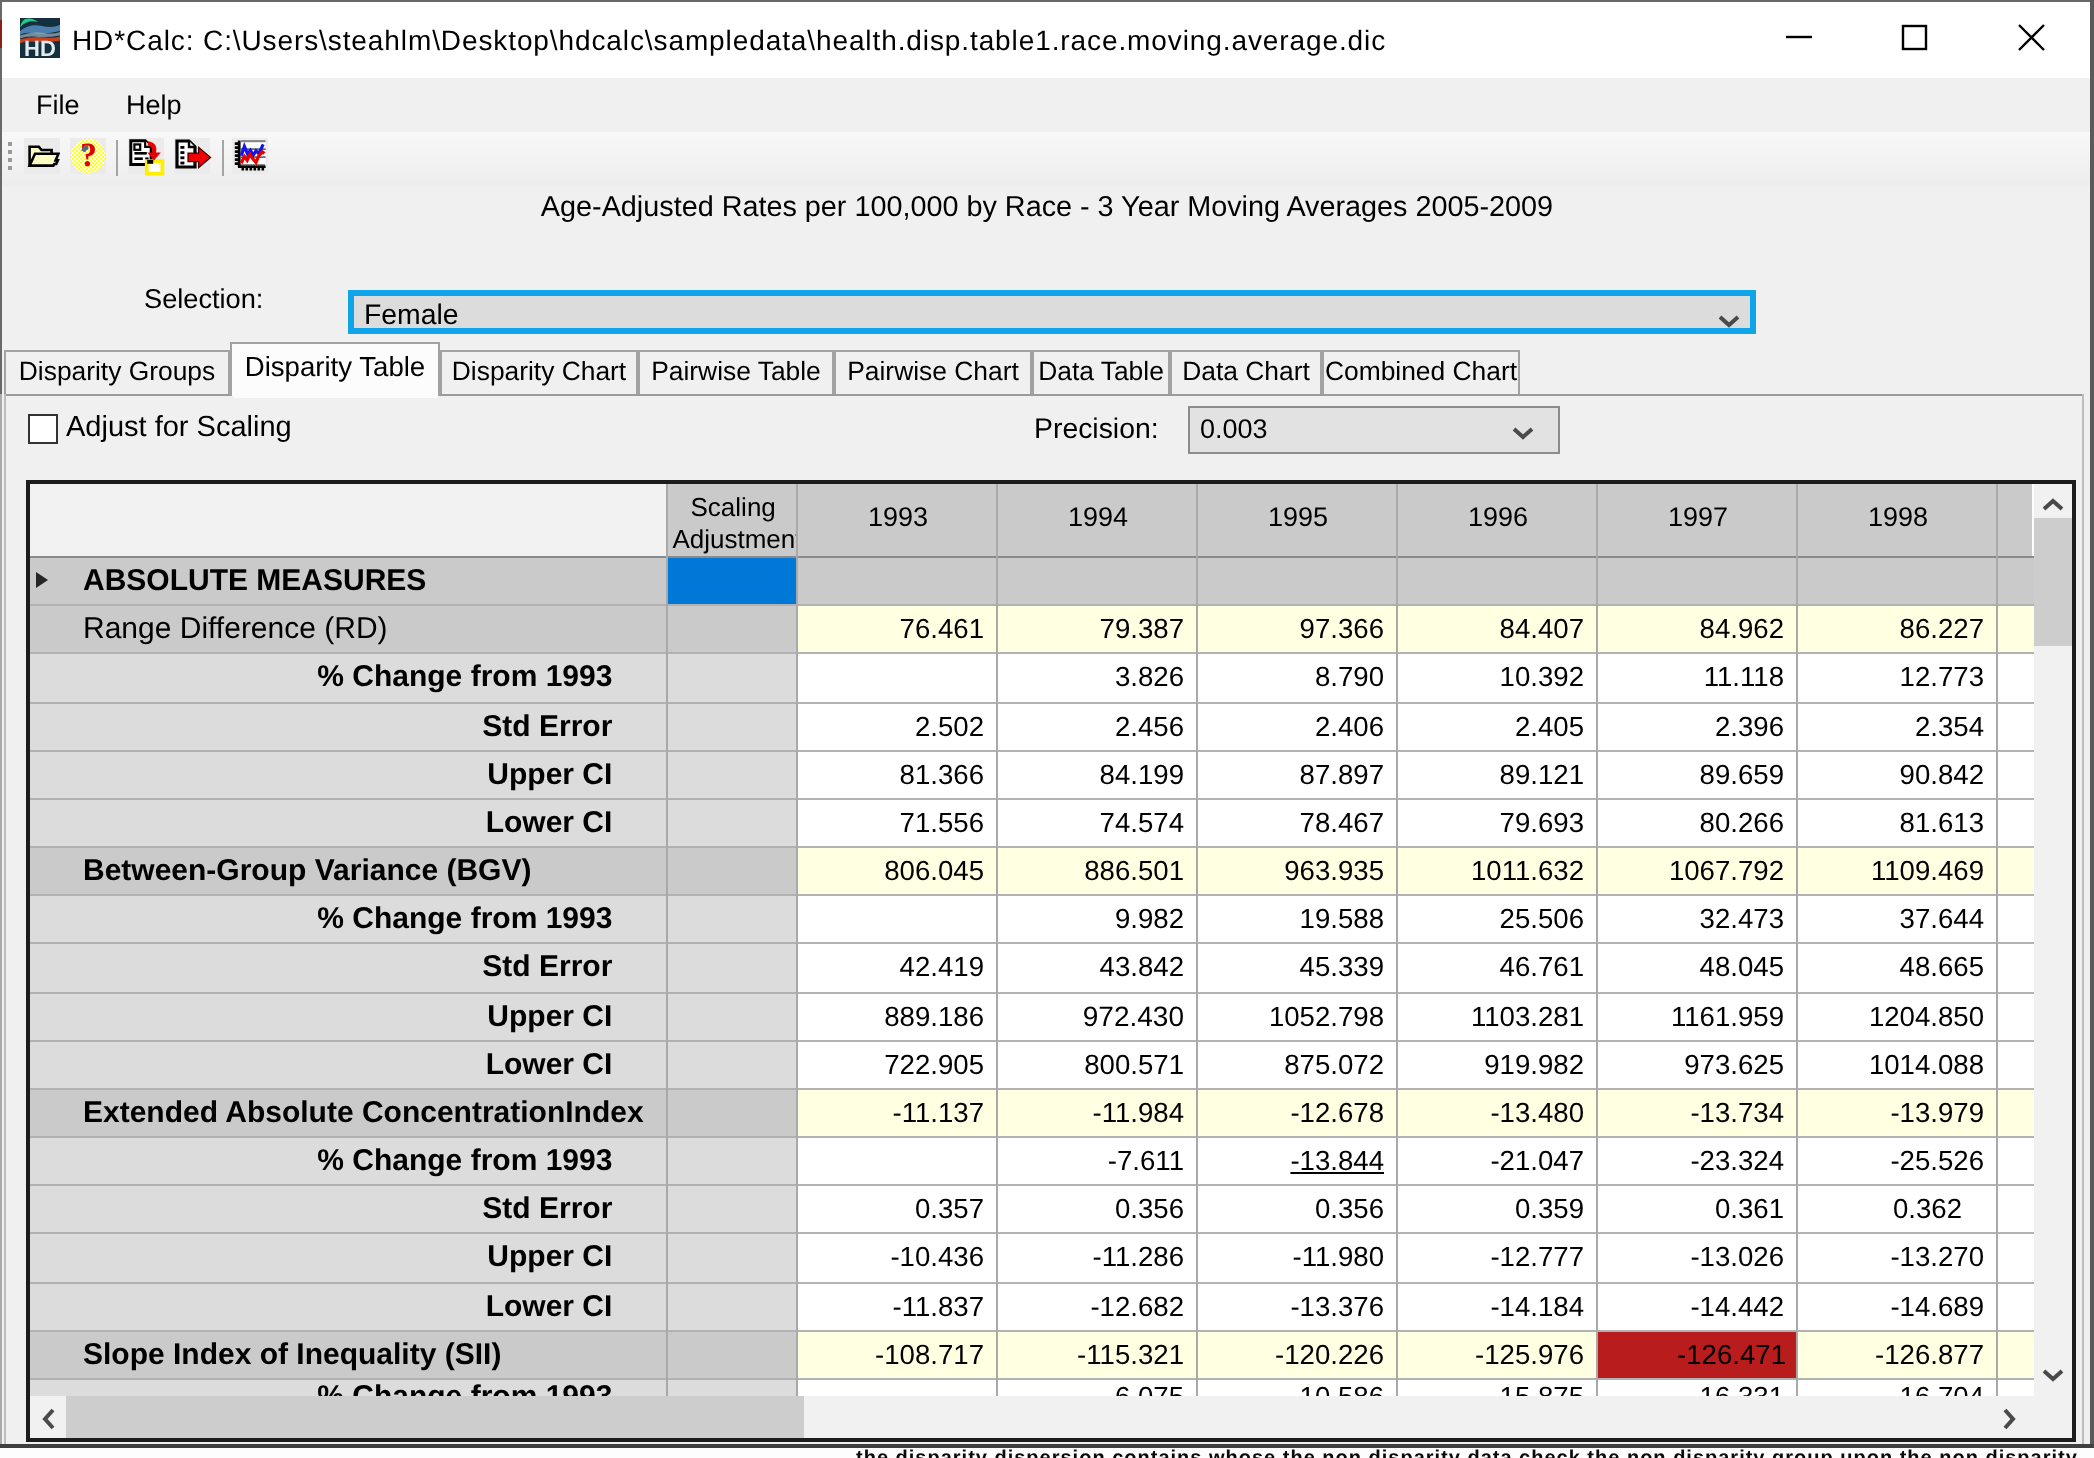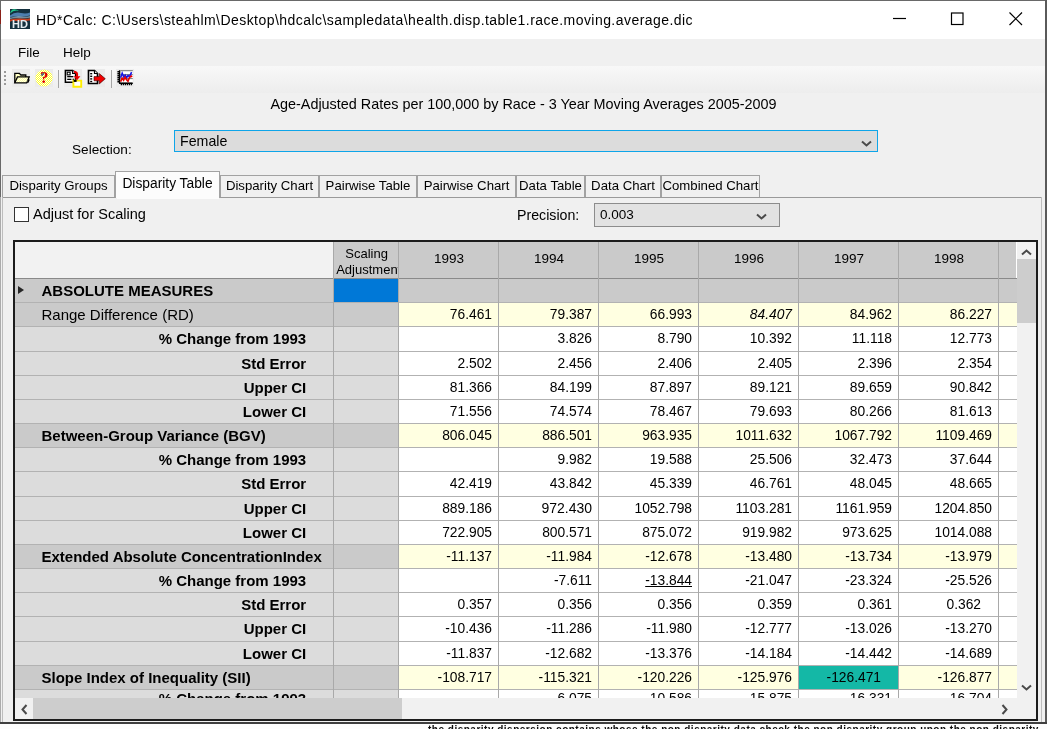--- a/index.html
+++ b/index.html
@@ -87,21 +87,21 @@
 <path d="M4.5 5.6 L16.8 5.6 M4.5 9.6 L16.8 9.6" stroke="#6a6a6a" stroke-width="0.9"></path>
 <path d="M3.6 1.2 L3.6 14.6 M1.4 2.8 L3.6 2.8 M1.4 4.8 L3.6 4.8 M1.4 6.8 L3.6 6.8 M1.4 8.8 L3.6 8.8 M1.4 10.8 L3.6 10.8 M1.4 12.8 L3.6 12.8" stroke="#000" stroke-width="1.4"></path>
 <path d="M3 14.4 L16.8 14.4 M5.4 14.4 L5.4 16.2 M7.4 14.4 L7.4 16.2 M9.4 14.4 L9.4 16.2 M11.4 14.4 L11.4 16.2 M13.4 14.4 L13.4 16.2 M15.4 14.4 L15.4 16.2" stroke="#000" stroke-width="1.3"></path>
 <path d="M4.6 8.8 L6.2 4.2 L7.8 8 L9.2 6.2 L10.6 8.6 L12 6.4 L13.4 7.8 L15.6 3.2" fill="none" stroke="#1414e6" stroke-width="1.6"></path>
 <path d="M4.6 12.6 L6.2 9.2 L7.6 11.2 L9 8.2 L10.4 10.4 L12 12.2 L13.4 8.8 L15.2 7 L16.2 7.8" fill="none" stroke="#e80000" stroke-width="1.6"></path>
 </svg></div>
 
   <div class="abs" style="left:0px;top:96px;width:1047px;text-align:center;font-size:14.4px;">Age-Adjusted Rates per 100,000 by Race - 3 Year Moving Averages 2005-2009</div>
 
   <div class="abs" style="left:72px;top:142px;font-size:13.6px;">Selection:</div>
-  <div class="abs" style="left:174px;top:130px;width:704px;height:22px;background:#dcdcdc;border:1px solid #0ea5e9;box-sizing:border-box;">
+  <div class="abs" style="left:174px;top:145px;width:704px;height:22px;background:#dcdcdc;border:3px solid #0ea5e9;box-sizing:border-box;">
     <span style="position:absolute;left:5px;top:0;line-height:21px;font-size:14.2px;">Female</span>
     <span style="position:absolute;right:5px;top:9px;">
         <svg style="display:block;margin:0 auto;" width="11" height="7" viewBox="0 0 11 7">
           <path d="M1 1.5 L5.5 5.5 L10 1.5" fill="none" stroke="#4a4a4a" stroke-width="2"></path>
         </svg>
       </span>
   </div>
 
   <div class="abs" style="left:2px;top:175px;width:113px;height:22px;background:#f0f0f0;border:1px solid #a2a2a2;border-bottom:none;box-sizing:border-box;text-align:center;font-size:13.2px;line-height:20px;white-space:nowrap;overflow:hidden;">Disparity Groups</div>
   <div class="abs" style="left:115px;top:171px;width:105px;height:27px;background:#fcfcfc;border:1px solid #a2a2a2;border-bottom:none;box-sizing:border-box;text-align:center;font-size:13.8px;line-height:24px;z-index:3;white-space:nowrap;overflow:hidden;">Disparity Table</div>
@@ -150,22 +150,22 @@
         <div style="position:absolute;left:584.5px;top:37.0px;width:100.0px;height:24.2px;background:#cacaca;font-size:13.8px;line-height:23.2px;text-align:right;padding-right:7px;box-sizing:border-box;"></div>
         <div style="position:absolute;left:684.5px;top:37.0px;width:100.0px;height:24.2px;background:#cacaca;font-size:13.8px;line-height:23.2px;text-align:right;padding-right:7px;box-sizing:border-box;"></div>
         <div style="position:absolute;left:784.5px;top:37.0px;width:100.0px;height:24.2px;background:#cacaca;font-size:13.8px;line-height:23.2px;text-align:right;padding-right:7px;box-sizing:border-box;"></div>
         <div style="position:absolute;left:884.5px;top:37.0px;width:100.0px;height:24.2px;background:#cacaca;font-size:13.8px;line-height:23.2px;text-align:right;padding-right:7px;box-sizing:border-box;"></div>
         <div style="position:absolute;left:984.5px;top:37.0px;width:17.5px;height:24.2px;background:#cacaca;"></div>
         <div style="position:absolute;left:0px;top:60.2px;width:1002.0px;height:1px;background:#b2b2b2;"></div>
         <div style="position:absolute;left:0px;top:61.2px;width:319.7px;height:24.2px;background:#cacaca;font-weight:normal;font-size:15px;line-height:23.2px;padding-left:27px;box-sizing:border-box;white-space:nowrap;">Range Difference (RD)</div>
         <div style="position:absolute;left:319.7px;top:61.2px;width:64.8px;height:24.2px;background:#cacaca;"></div>
         <div style="position:absolute;left:384.5px;top:61.2px;width:100.0px;height:24.2px;background:#ffffe1;font-size:13.8px;line-height:23.2px;text-align:right;padding-right:7px;box-sizing:border-box;">76.461</div>
         <div style="position:absolute;left:484.5px;top:61.2px;width:100.0px;height:24.2px;background:#ffffe1;font-size:13.8px;line-height:23.2px;text-align:right;padding-right:7px;box-sizing:border-box;">79.387</div>
-        <div style="position:absolute;left:584.5px;top:61.2px;width:100.0px;height:24.2px;background:#ffffe1;font-size:13.8px;line-height:23.2px;text-align:right;padding-right:7px;box-sizing:border-box;">66.993</div>
-        <div style="position:absolute;left:684.5px;top:61.2px;width:100.0px;height:24.2px;background:#ffffe1;font-size:13.8px;line-height:23.2px;text-align:right;padding-right:7px;box-sizing:border-box;font-style:italic;">84.407</div>
+        <div style="position:absolute;left:584.5px;top:61.2px;width:100.0px;height:24.2px;background:#ffffe1;font-size:13.8px;line-height:23.2px;text-align:right;padding-right:7px;box-sizing:border-box;">97.366</div>
+        <div style="position:absolute;left:684.5px;top:61.2px;width:100.0px;height:24.2px;background:#ffffe1;font-size:13.8px;line-height:23.2px;text-align:right;padding-right:7px;box-sizing:border-box;">84.407</div>
         <div style="position:absolute;left:784.5px;top:61.2px;width:100.0px;height:24.2px;background:#ffffe1;font-size:13.8px;line-height:23.2px;text-align:right;padding-right:7px;box-sizing:border-box;">84.962</div>
         <div style="position:absolute;left:884.5px;top:61.2px;width:100.0px;height:24.2px;background:#ffffe1;font-size:13.8px;line-height:23.2px;text-align:right;padding-right:7px;box-sizing:border-box;">86.227</div>
         <div style="position:absolute;left:984.5px;top:61.2px;width:17.5px;height:24.2px;background:#ffffe1;"></div>
         <div style="position:absolute;left:0px;top:84.3px;width:1002.0px;height:1px;background:#b2b2b2;"></div>
         <div style="position:absolute;left:0px;top:85.3px;width:319.7px;height:24.2px;background:#dcdcdc;font-weight:bold;font-size:15px;line-height:23.2px;text-align:right;padding-right:28px;box-sizing:border-box;white-space:nowrap;">% Change from 1993</div>
         <div style="position:absolute;left:319.7px;top:85.3px;width:64.8px;height:24.2px;background:#dcdcdc;"></div>
         <div style="position:absolute;left:384.5px;top:85.3px;width:100.0px;height:24.2px;background:#ffffff;font-size:13.8px;line-height:23.2px;text-align:right;padding-right:7px;box-sizing:border-box;"></div>
         <div style="position:absolute;left:484.5px;top:85.3px;width:100.0px;height:24.2px;background:#ffffff;font-size:13.8px;line-height:23.2px;text-align:right;padding-right:7px;box-sizing:border-box;">3.826</div>
         <div style="position:absolute;left:584.5px;top:85.3px;width:100.0px;height:24.2px;background:#ffffff;font-size:13.8px;line-height:23.2px;text-align:right;padding-right:7px;box-sizing:border-box;">8.790</div>
         <div style="position:absolute;left:684.5px;top:85.3px;width:100.0px;height:24.2px;background:#ffffff;font-size:13.8px;line-height:23.2px;text-align:right;padding-right:7px;box-sizing:border-box;">10.392</div>
@@ -302,21 +302,21 @@
         <div style="position:absolute;left:784.5px;top:399.6px;width:100.0px;height:24.2px;background:#ffffff;font-size:13.8px;line-height:23.2px;text-align:right;padding-right:7px;box-sizing:border-box;">-14.442</div>
         <div style="position:absolute;left:884.5px;top:399.6px;width:100.0px;height:24.2px;background:#ffffff;font-size:13.8px;line-height:23.2px;text-align:right;padding-right:7px;box-sizing:border-box;">-14.689</div>
         <div style="position:absolute;left:984.5px;top:399.6px;width:17.5px;height:24.2px;background:#ffffff;"></div>
         <div style="position:absolute;left:0px;top:422.7px;width:1002.0px;height:1px;background:#b2b2b2;"></div>
         <div style="position:absolute;left:0px;top:423.7px;width:319.7px;height:24.2px;background:#cacaca;font-weight:bold;font-size:15px;line-height:23.2px;padding-left:27px;box-sizing:border-box;white-space:nowrap;">Slope Index of Inequality (SII)</div>
         <div style="position:absolute;left:319.7px;top:423.7px;width:64.8px;height:24.2px;background:#cacaca;"></div>
         <div style="position:absolute;left:384.5px;top:423.7px;width:100.0px;height:24.2px;background:#ffffe1;font-size:13.8px;line-height:23.2px;text-align:right;padding-right:7px;box-sizing:border-box;">-108.717</div>
         <div style="position:absolute;left:484.5px;top:423.7px;width:100.0px;height:24.2px;background:#ffffe1;font-size:13.8px;line-height:23.2px;text-align:right;padding-right:7px;box-sizing:border-box;">-115.321</div>
         <div style="position:absolute;left:584.5px;top:423.7px;width:100.0px;height:24.2px;background:#ffffe1;font-size:13.8px;line-height:23.2px;text-align:right;padding-right:7px;box-sizing:border-box;">-120.226</div>
         <div style="position:absolute;left:684.5px;top:423.7px;width:100.0px;height:24.2px;background:#ffffe1;font-size:13.8px;line-height:23.2px;text-align:right;padding-right:7px;box-sizing:border-box;">-125.976</div>
-        <div style="position:absolute;left:784.5px;top:423.7px;width:100.0px;height:24.2px;background:#14b8a6;font-size:13.8px;line-height:23.2px;text-align:right;padding-right:18px;box-sizing:border-box;">-126.471</div>
+        <div style="position:absolute;left:784.5px;top:423.7px;width:100.0px;height:24.2px;background:#b91c1c;font-size:13.8px;line-height:23.2px;text-align:right;padding-right:6px;box-sizing:border-box;">-126.471</div>
         <div style="position:absolute;left:884.5px;top:423.7px;width:100.0px;height:24.2px;background:#ffffe1;font-size:13.8px;line-height:23.2px;text-align:right;padding-right:7px;box-sizing:border-box;">-126.877</div>
         <div style="position:absolute;left:984.5px;top:423.7px;width:17.5px;height:24.2px;background:#ffffe1;"></div>
         <div style="position:absolute;left:0px;top:446.9px;width:1002.0px;height:1px;background:#b2b2b2;"></div>
         <div style="position:absolute;left:0px;top:447.9px;width:319.7px;height:24.2px;background:#dcdcdc;font-weight:bold;font-size:15px;line-height:10px;padding-top:4px;text-align:right;padding-right:28px;box-sizing:border-box;white-space:nowrap;">% Change from 1993</div>
         <div style="position:absolute;left:319.7px;top:447.9px;width:64.8px;height:24.2px;background:#dcdcdc;"></div>
         <div style="position:absolute;left:384.5px;top:447.9px;width:100.0px;height:24.2px;background:#ffffff;font-size:13.8px;line-height:10px;padding-top:4px;text-align:right;padding-right:7px;box-sizing:border-box;"></div>
         <div style="position:absolute;left:484.5px;top:447.9px;width:100.0px;height:24.2px;background:#ffffff;font-size:13.8px;line-height:10px;padding-top:4px;text-align:right;padding-right:7px;box-sizing:border-box;">6.075</div>
         <div style="position:absolute;left:584.5px;top:447.9px;width:100.0px;height:24.2px;background:#ffffff;font-size:13.8px;line-height:10px;padding-top:4px;text-align:right;padding-right:7px;box-sizing:border-box;">10.586</div>
         <div style="position:absolute;left:684.5px;top:447.9px;width:100.0px;height:24.2px;background:#ffffff;font-size:13.8px;line-height:10px;padding-top:4px;text-align:right;padding-right:7px;box-sizing:border-box;">15.875</div>
         <div style="position:absolute;left:784.5px;top:447.9px;width:100.0px;height:24.2px;background:#ffffff;font-size:13.8px;line-height:10px;padding-top:4px;text-align:right;padding-right:7px;box-sizing:border-box;">16.331</div>

